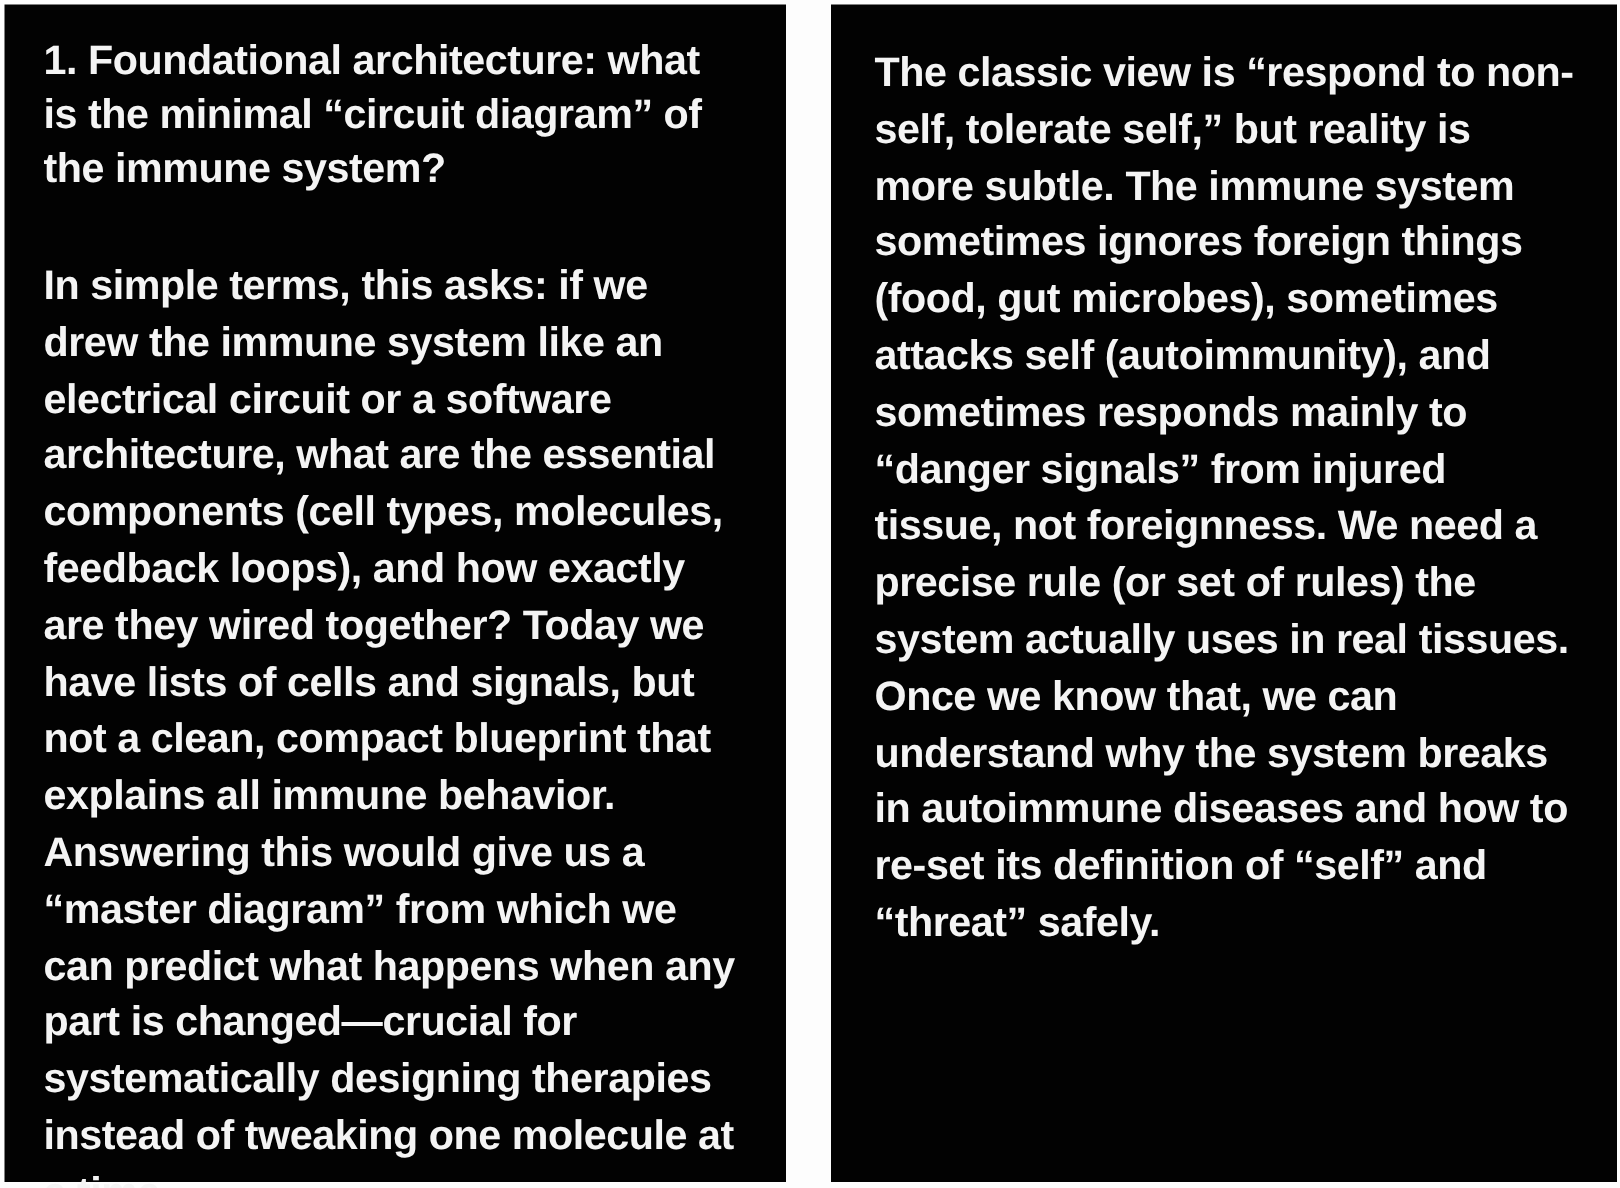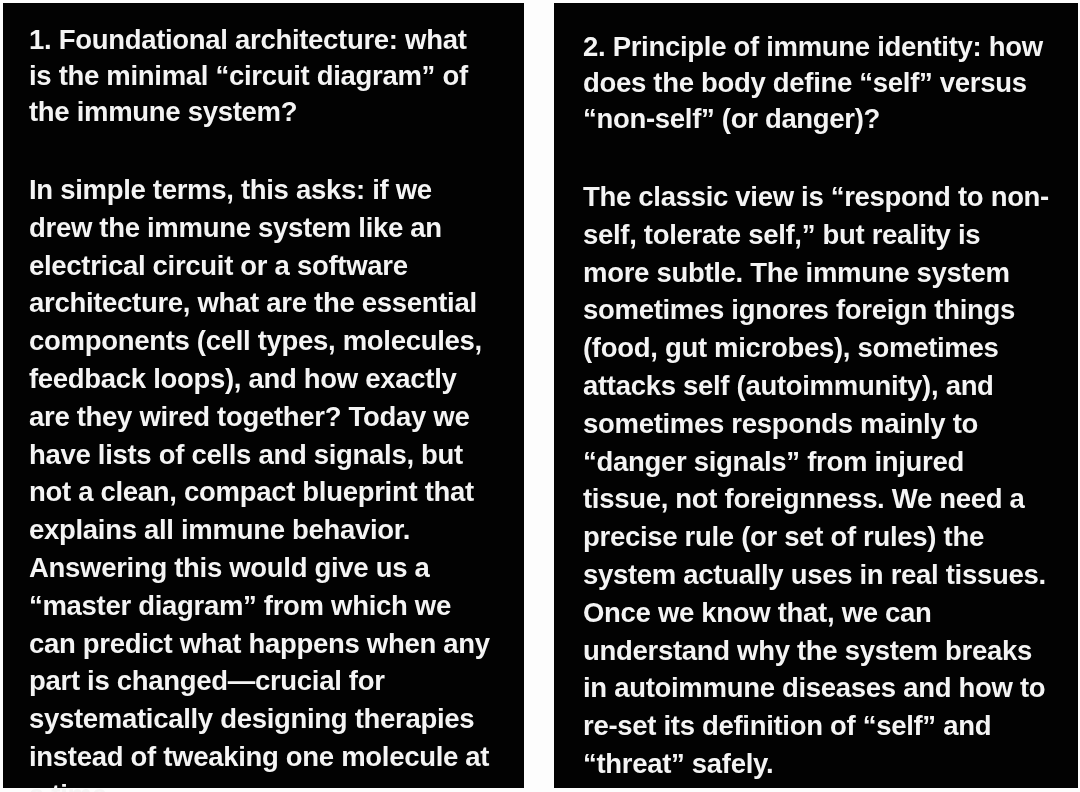--- a/index.html
+++ b/index.html
@@ -51,17 +51,16 @@
 <body>
 
 <main class="wrap">
 
   <article class="card card-1">
     <h2>1. Foundational architecture: what is the minimal “circuit diagram” of the immune system?</h2>
     <p>In simple terms, this asks: if we drew the immune system like an electrical circuit or a software architecture, what are the essential components (cell types, molecules, feedback loops), and how exactly are they wired together? Today we have lists of cells and signals, but not a clean, compact blueprint that explains all immune behavior. Answering this would give us a “master diagram” from which we can predict what happens when any part is changed—crucial for systematically designing therapies instead of tweaking one molecule at a time.</p>
   </article>
 
   <article class="card card-2">
-    <h2>2. Principle of immune identity: how does the body define “self” versus “non-self” (or danger)?</h2>
     <p>The classic view is “respond to non-self, tolerate self,” but reality is more subtle. The immune system sometimes ignores foreign things (food, gut microbes), sometimes attacks self (autoimmunity), and sometimes responds mainly to “danger signals” from injured tissue, not foreignness. We need a precise rule (or set of rules) the system actually uses in real tissues. Once we know that, we can understand why the system breaks in autoimmune diseases and how to re-set its definition of “self” and “threat” safely.</p>
   </article>
 
 </main>
 
 </body></html>

